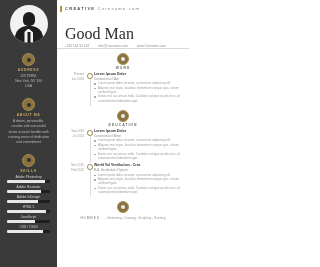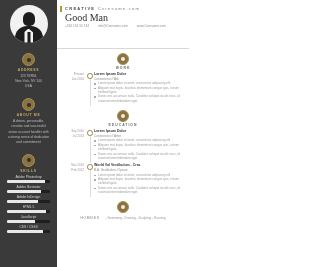--- a/index.html
+++ b/index.html
@@ -35,21 +35,21 @@
   .skill-name{font-size:3.3px;color:#d5d5d5;text-align:center;margin-bottom:1px;}
   .bar{height:3px;background:#1f1f1f;border-radius:1px;overflow:hidden;}
   .bar span{display:block;height:100%;background:#e8e8e8;}
 
   
   .main{flex:1;background:#ffffff;position:relative;display:flex;flex-direction:column;}
   .topbar{height:42px;border-bottom:1px solid #d8d8d8;padding:6px 8px 0 8px;position:relative;}
   .brandline{font-size:4px;letter-spacing:1.3px;color:#7c7c7c;white-space:nowrap;}
   .brandline b{color:#4a4a4a;font-weight:bold;}
   .accent-tick{position:absolute;left:3px;top:6px;width:1.5px;height:6px;background:#b3953f;}
-  .name{font-family:"Liberation Serif",serif;font-size:10px;color:#2e2e2e;margin:1px 0 1px;line-height:1.1;}
+  .name{font-family:"Liberation Serif",serif;font-size:16px;color:#2e2e2e;margin:14px 0 1px;line-height:1.1;}
   .contact{display:flex;gap:9px;font-size:3.2px;color:#8d8d8d;white-space:nowrap;}
 
   .section{padding:0 7px;}
   .sec-head{display:flex;flex-direction:column;align-items:center;margin:4px 0 2px;}
   .sec-icon{width:10px;height:10px;border-radius:50%;background:#8a7340;border:1px solid #a8904f;position:relative;}
   .sec-icon:after{content:"";position:absolute;left:50%;top:50%;transform:translate(-50%,-50%);
                   width:4px;height:4px;border-radius:50%;background:#ededed;}
   .sec-title{font-size:3.4px;letter-spacing:1px;color:#6b6b6b;margin-top:1px;font-weight:bold;}
 
   .entry{display:flex;margin-bottom:3px;}

